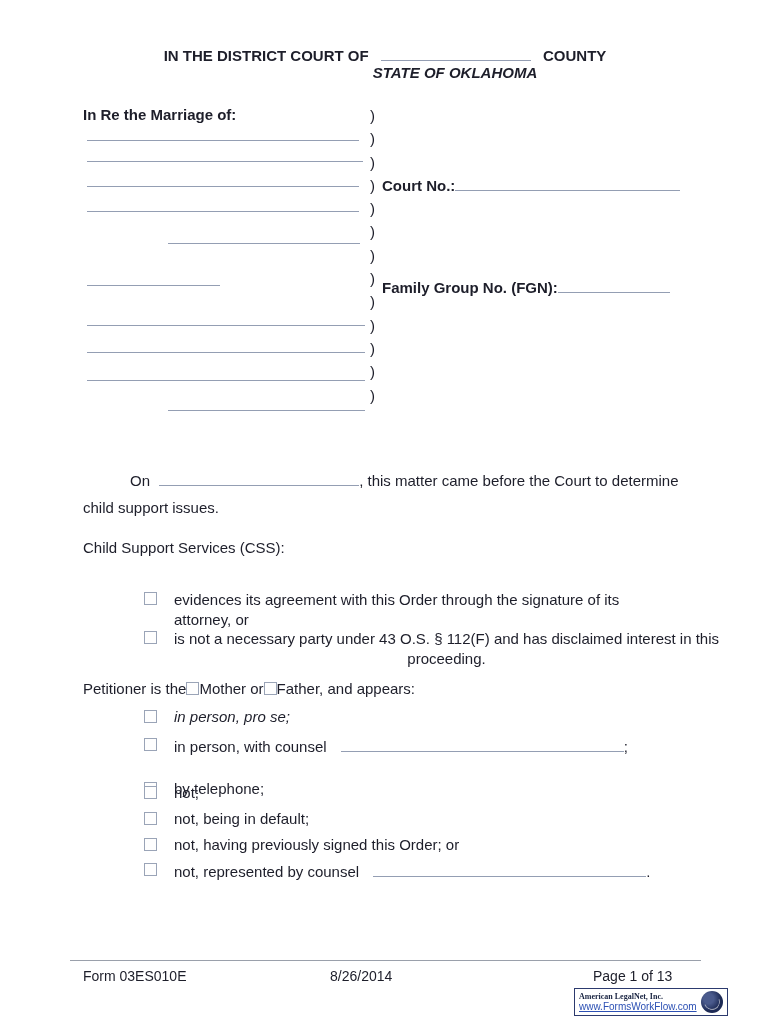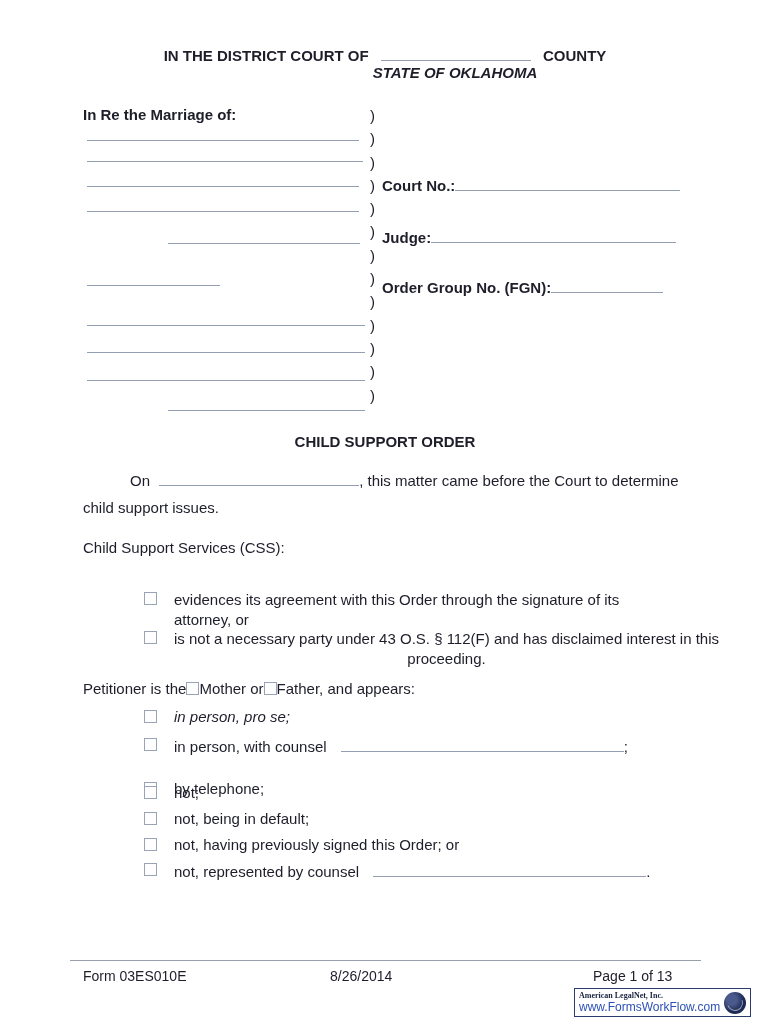--- a/index.html
+++ b/index.html
@@ -15,21 +15,21 @@
   .cbrow{position:absolute;display:flex;align-items:flex-start;}
   .cbrow .checkbox{margin-top:2px;margin-right:17px;}
   .wrap2{line-height:19.5px;display:inline-block;}
   .parens{position:absolute;white-space:pre-line;line-height:23.3px;}
   .inline-flex{display:flex;align-items:center;}
   .footer{font-size:14px;}
   .footer-rule{position:absolute;left:70px;width:631px;border-top:1px solid #9aa0ab;}
   .logo-box{position:absolute;display:flex;align-items:center;border:1px solid #2c3a6e;background:#ffffff;
             padding:2px 4px;gap:4px;}
   .logo-text1{font-family:"Liberation Serif",serif;font-weight:bold;font-size:8px;color:#16213f;white-space:nowrap;}
-  .logo-text2{font-size:12px;color:#2c50b4;white-space:nowrap;}
+  .logo-text2{font-size:10px;color:#2c50b4;text-decoration:underline;white-space:nowrap;}
   .globe{width:22px;height:22px;border-radius:50%;position:relative;flex:0 0 auto;
          background:radial-gradient(circle at 35% 35%, #4a5a8c 0 25%, #1d2a55 60%);}
   .globe::after{content:"";position:absolute;left:3px;top:3px;width:14px;height:14px;border-radius:50%;
          border:1.5px solid rgba(255,255,255,.55);border-top-color:transparent;border-left-color:transparent;
          transform:rotate(25deg);}
 </style>
 </head>
 <body>
 
 <div class="page">
@@ -63,28 +63,24 @@
 )
 )
 )
 )
 )
 )</div>
 
   <div class="abs" style="left:382px;top:175px;">
     <span class="b">Court No.:</span><span class="blank" style="width:225px;"></span>
   </div>
-  <div class="abs" style="left:382px;top:227px;">
-    <span class="b">Judge:</span><span class="blank" style="width:245px;"></span>
-  </div>
   <div class="abs" style="left:382px;top:277px;">
-    <span class="b">Order Group No. (FGN):</span><span class="blank" style="width:112px;"></span>
+    <span class="b">Family Group No. (FGN):</span><span class="blank" style="width:112px;"></span>
   </div>
 
-  <div class="abs center b" style="top:433px;">CHILD SUPPORT ORDER</div>
 
   <div class="abs" style="left:130px;top:470px;">
     <span>On</span>
     <span class="blank" style="width:200px;margin-left:5px;"></span><span>,  this matter came before the Court to determine</span>
   </div>
   <div class="abs" style="left:83px;top:499px;">child support issues.</div>
 
   <div class="abs" style="left:83px;top:539px;">Child Support Services (CSS):</div>
 
   <div class="cbrow" style="left:144px;top:569px;margin-top:21px;">

